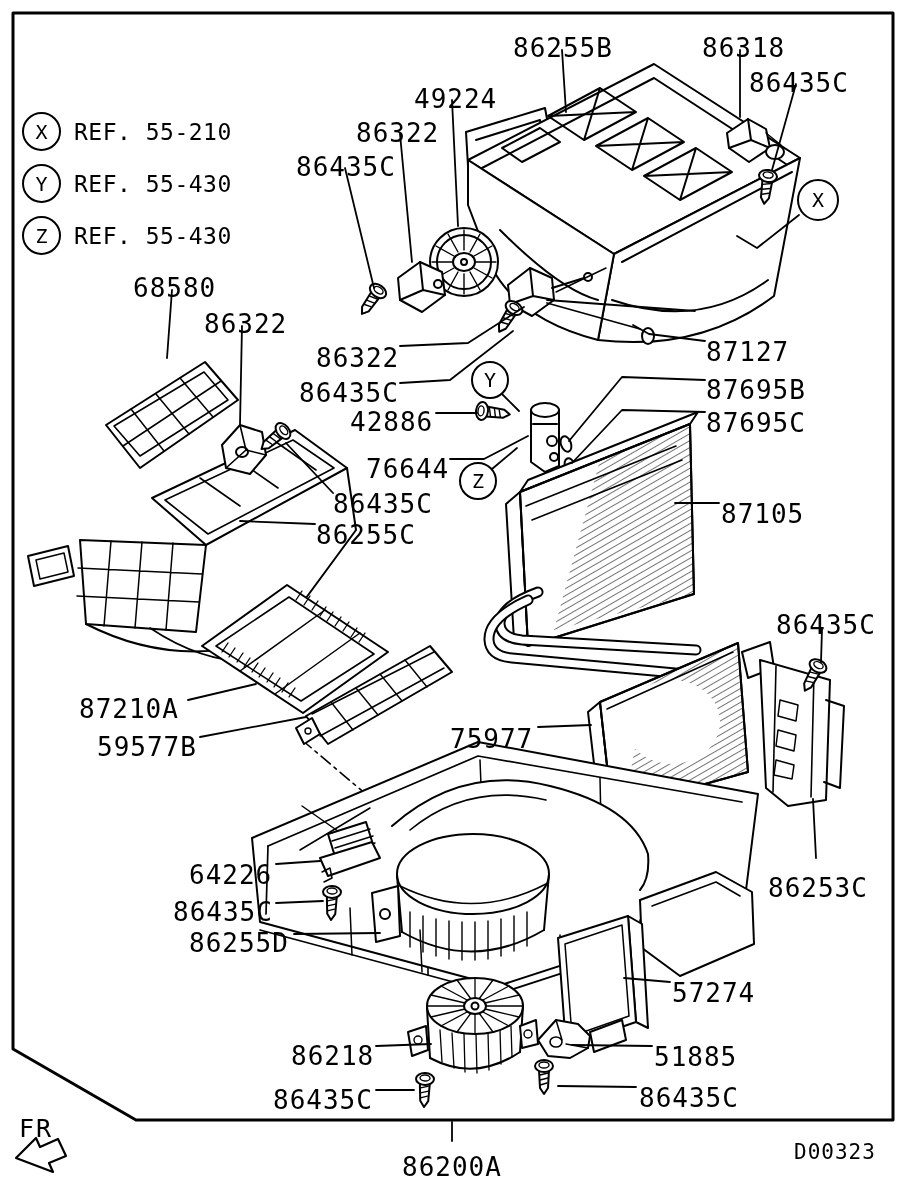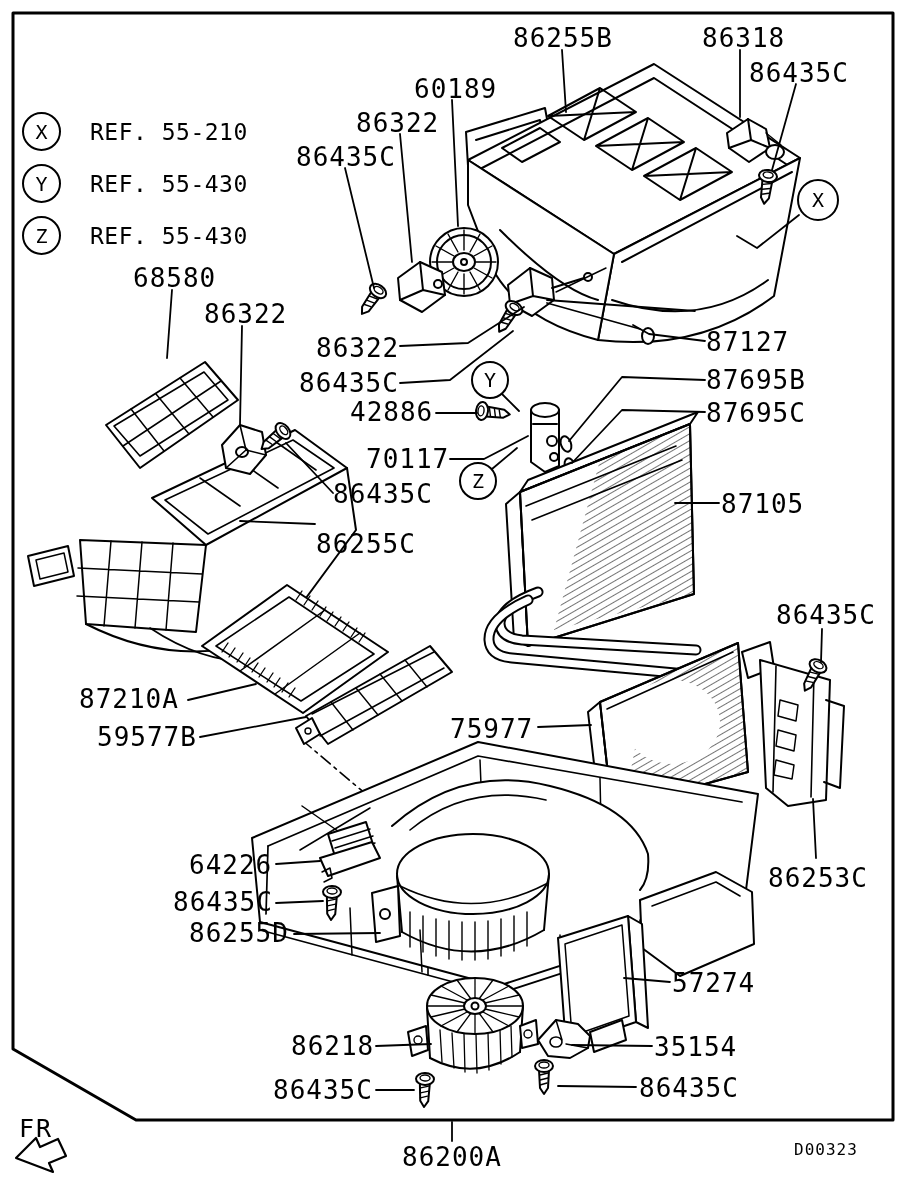--- a/index.html
+++ b/index.html
@@ -1,26 +1,26 @@
 <!DOCTYPE html>
 <html><head>
 <meta charset="utf-8">
 <style>
   html,body{margin:0;padding:0;background:#fff;}
   .stage{position:relative;width:909px;height:1187px;background:#fff;overflow:hidden;
          font-family:"DejaVu Sans Mono",monospace;color:#000;}
   svg{position:absolute;left:0;top:0;}
-  .callout{position:absolute;font-size:26px;line-height:1;letter-spacing:1px;white-space:pre;}
-  .small-code{position:absolute;font-size:16px;line-height:1;letter-spacing:1px;}
+  .callout{position:absolute;font-size:26px;line-height:1;letter-spacing:1px;white-space:pre;margin-top:10px;}
+  .small-code{position:absolute;font-size:21px;line-height:1;letter-spacing:1px;}
   .fr-label{position:absolute;font-size:25px;line-height:1;letter-spacing:2px;}
   .legend-row{position:absolute;display:flex;align-items:center;gap:13px;}
   .legend-circle,.marker{box-sizing:border-box;border:2.5px solid #000;border-radius:50%;
         display:flex;align-items:center;justify-content:center;background:#fff;}
   .legend-circle{width:39px;height:39px;font-size:20px;}
-  .legend-text{font-size:23px;letter-spacing:0.5px;white-space:pre;margin-left:16px;}
+  .legend-text{font-size:23px;letter-spacing:0.5px;white-space:pre;}
   .marker{position:absolute;width:38px;height:38px;font-size:20px;}
   .marker.big{width:42px;height:42px;}
 </style>
 </head>
 <body>
 
 <div class="stage">
 
 <svg width="909" height="1187" viewBox="0 0 909 1187" stroke="#000" fill="none" stroke-width="2" stroke-linecap="round" stroke-linejoin="round">
   <defs>
@@ -305,46 +305,46 @@
   <span class="legend-text">REF. 55-430</span>
 </div>
 
 <div class="marker big" style="left:797px;top:179px">X</div>
 <div class="marker" style="left:471px;top:361px">Y</div>
 <div class="marker" style="left:459px;top:462px">Z</div>
 
 <div class="callout" style="left:513px;top:25px">86255B</div>
 <div class="callout" style="left:702px;top:25px">86318</div>
 <div class="callout" style="left:749px;top:60px">86435C</div>
-<div class="callout" style="left:414px;top:76px">60189</div>
+<div class="callout" style="left:414px;top:76px">49224</div>
 <div class="callout" style="left:356px;top:110px">86322</div>
 <div class="callout" style="left:296px;top:144px">86435C</div>
 <div class="callout" style="left:133px;top:265px">68580</div>
 <div class="callout" style="left:204px;top:301px">86322</div>
 <div class="callout" style="left:316px;top:335px">86322</div>
 <div class="callout" style="left:299px;top:370px">86435C</div>
 <div class="callout" style="left:350px;top:399px">42886</div>
-<div class="callout" style="left:366px;top:446px">70117</div>
+<div class="callout" style="left:366px;top:446px">76644</div>
 <div class="callout" style="left:333px;top:481px">86435C</div>
-<div class="callout" style="left:316px;top:531px">86255C</div>
+<div class="callout" style="left:316px;top:512px">86255C</div>
 <div class="callout" style="left:706px;top:329px">87127</div>
 <div class="callout" style="left:706px;top:367px">87695B</div>
 <div class="callout" style="left:706px;top:400px">87695C</div>
 <div class="callout" style="left:721px;top:491px">87105</div>
 <div class="callout" style="left:79px;top:686px">87210A</div>
 <div class="callout" style="left:97px;top:724px">59577B</div>
 <div class="callout" style="left:450px;top:716px">75977</div>
 <div class="callout" style="left:776px;top:602px">86435C</div>
 <div class="callout" style="left:768px;top:865px">86253C</div>
 <div class="callout" style="left:189px;top:852px">64226</div>
 <div class="callout" style="left:173px;top:889px">86435C</div>
 <div class="callout" style="left:189px;top:920px">86255D</div>
 <div class="callout" style="left:291px;top:1033px">86218</div>
 <div class="callout" style="left:273px;top:1077px">86435C</div>
-<div class="callout" style="left:654px;top:1034px">35154</div>
+<div class="callout" style="left:654px;top:1034px">51885</div>
 <div class="callout" style="left:639px;top:1075px">86435C</div>
 <div class="callout" style="left:672px;top:970px">57274</div>
 <div class="callout" style="left:402px;top:1144px">86200A</div>
 
 <div class="small-code" style="left:794px;top:1142px">D00323</div>
 <div class="fr-label" style="left:19px;top:1116px">FR</div>
 
 </div>
 
 </body></html>

